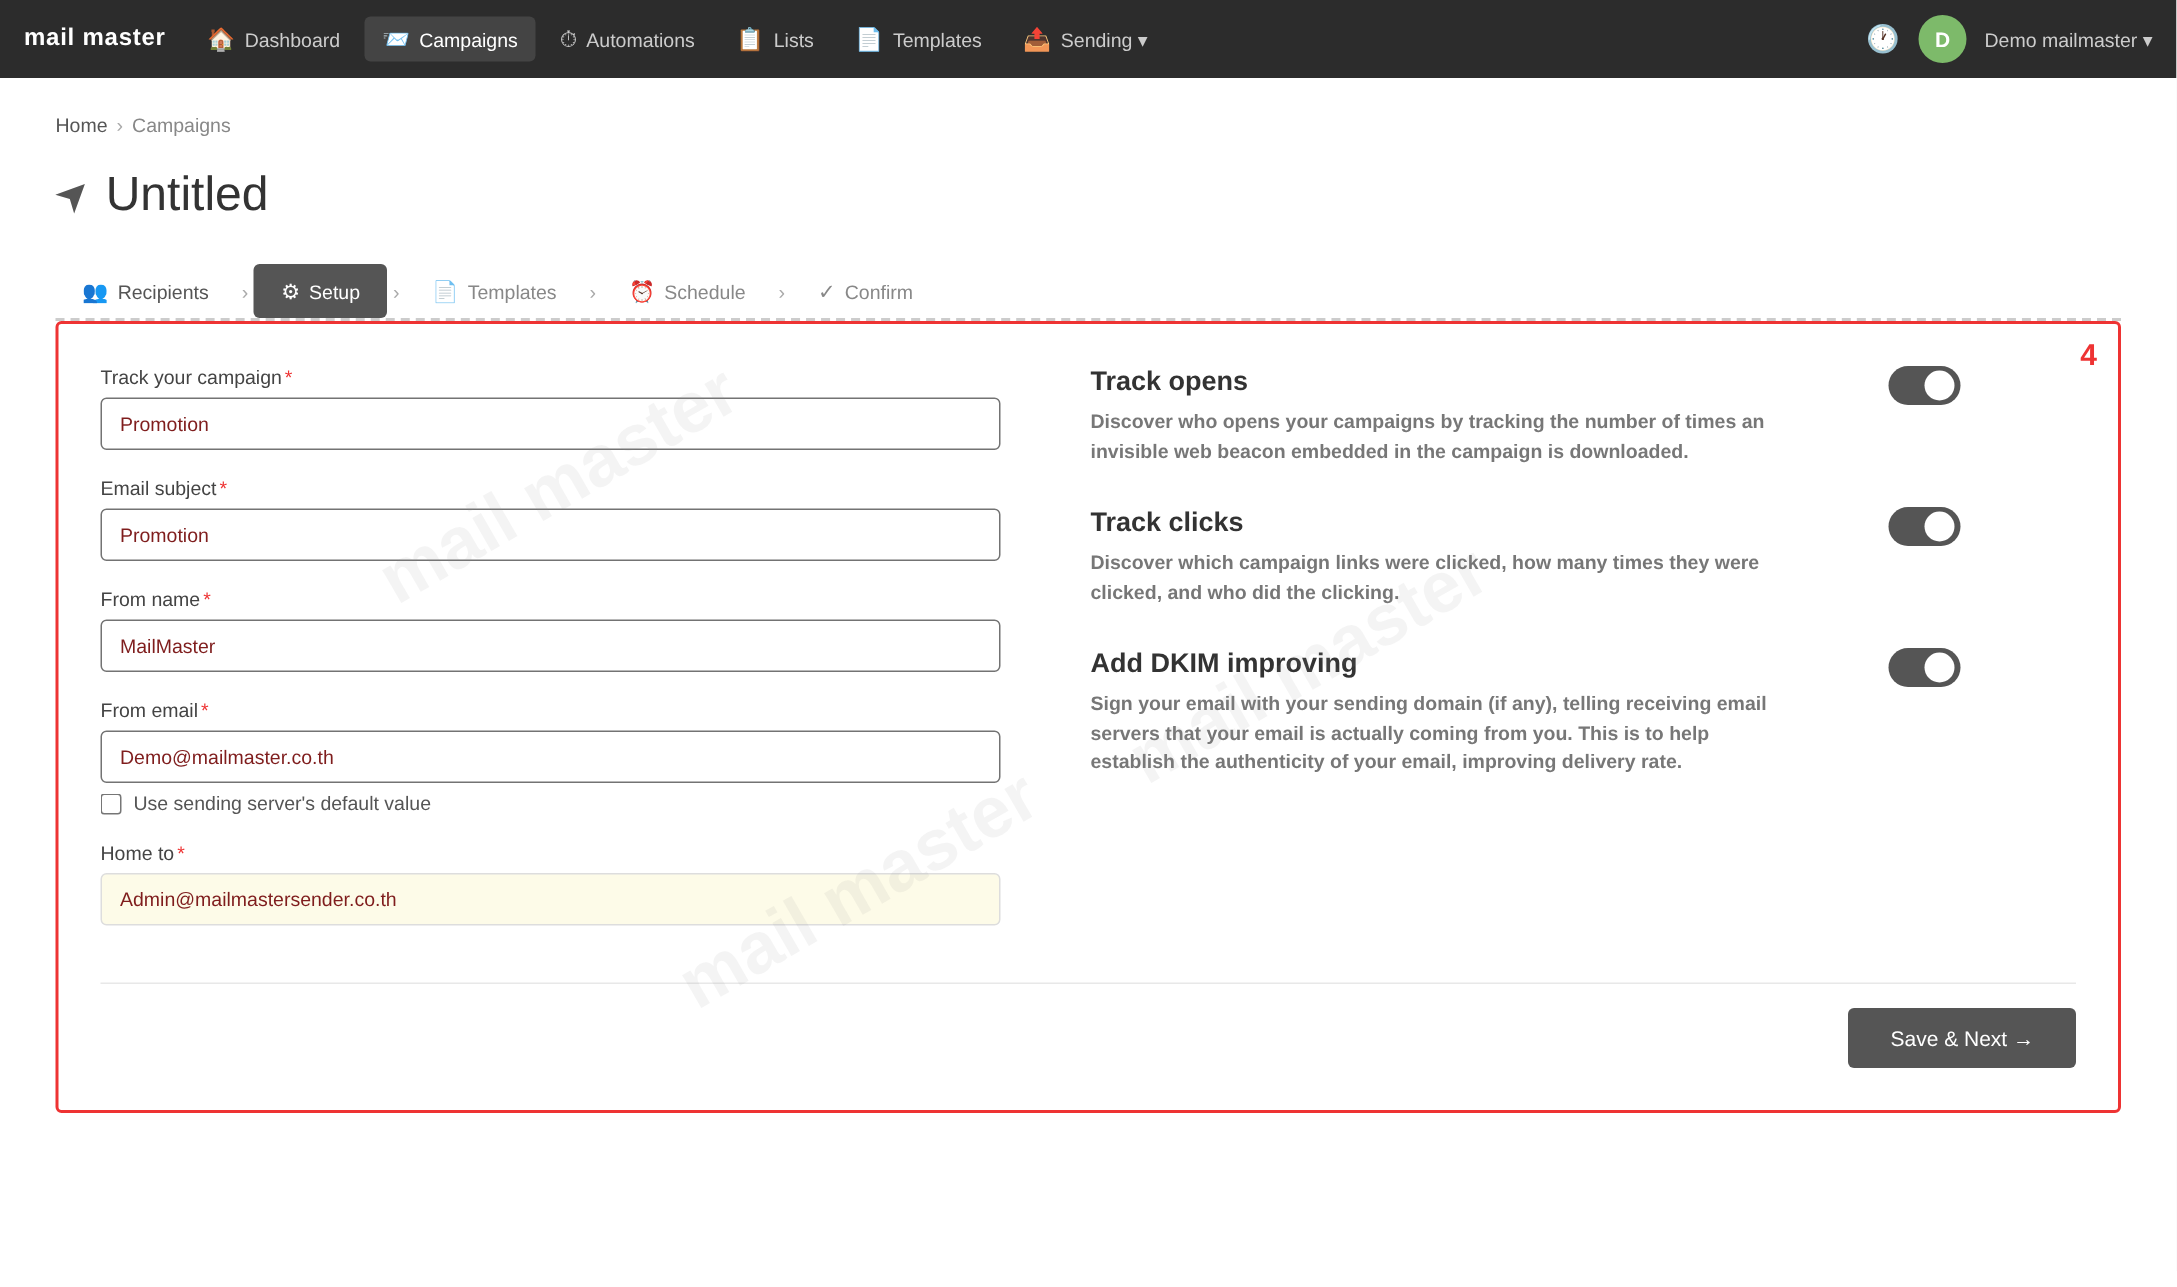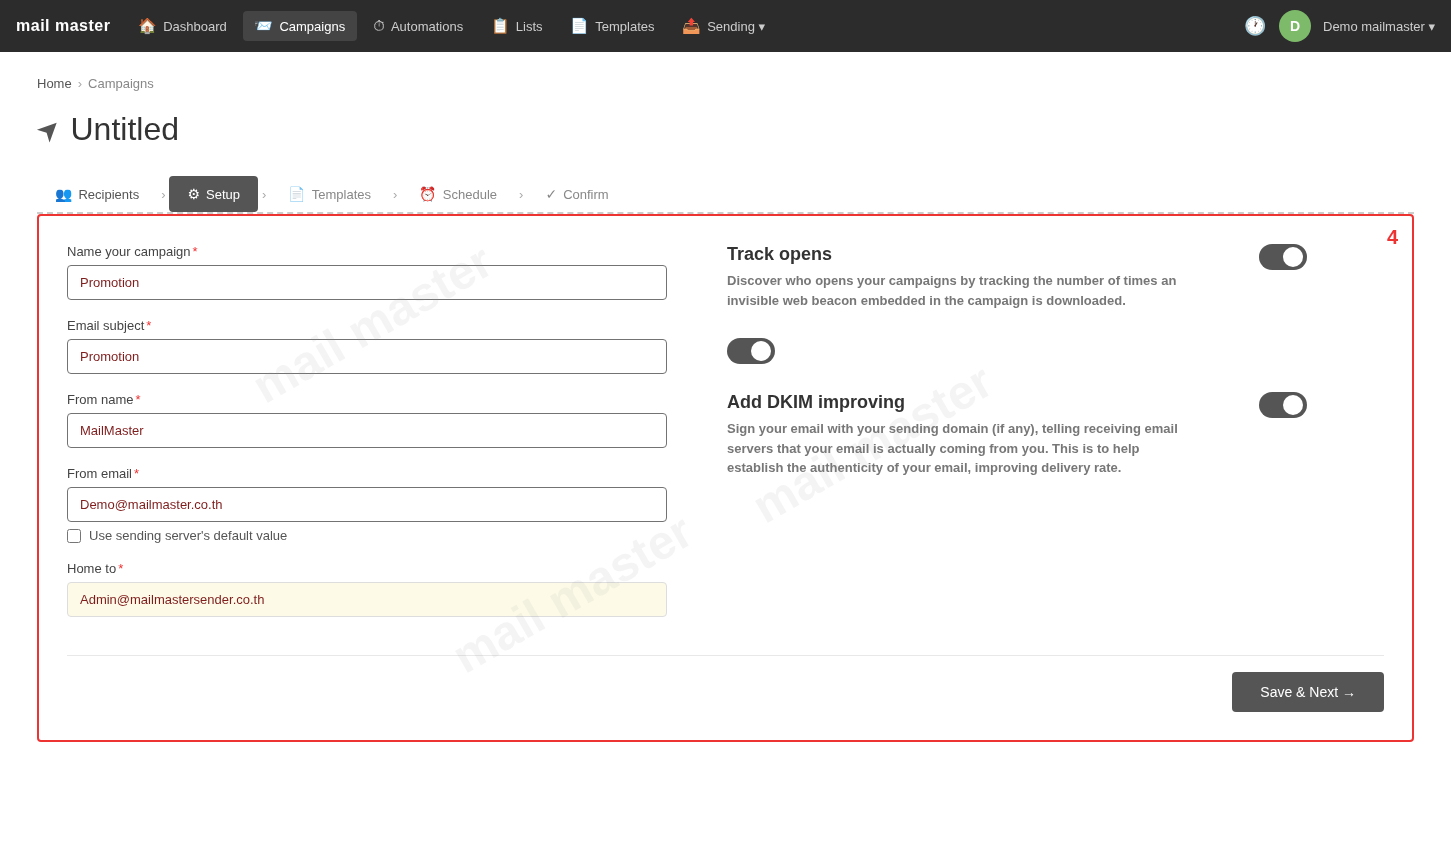--- a/index.html
+++ b/index.html
@@ -388,21 +388,21 @@
     <div class="watermark" style="top:80px; left:200px;">mail master</div>
     <div class="watermark" style="top:200px; left:700px;">mail master</div>
     <div class="watermark" style="top:350px; left:400px;">mail master</div>
 
     <div class="form-layout">
 
       <div class="form-left">
 
         <div class="form-group">
           <label class="form-label">
-            <span>Name your campaign</span><span class="required">*</span>
+            <span>Track your campaign</span><span class="required">*</span>
           </label>
           <input type="text" class="form-input" value="Promotion" style="">
         </div>
 
         <div class="form-group">
           <label class="form-label">
             <span>Email subject</span><span class="required">*</span>
           </label>
           <input type="text" class="form-input" value="Promotion" style="">
         </div>
@@ -444,20 +444,24 @@
             </div>
             <label class="toggle-switch">
               <input type="checkbox" checked="" style="">
               <span class="toggle-slider"></span>
             </label>
           </div>
         </div>
 
         <div class="track-item">
           <div class="track-header">
+            <div>
+              <div class="track-title">Track clicks</div>
+              <div class="track-desc">Discover which campaign links were clicked, how many times they were clicked, and who did the clicking.</div>
+            </div>
             <label class="toggle-switch">
               <input type="checkbox" checked="" style="">
               <span class="toggle-slider"></span>
             </label>
           </div>
         </div>
 
         <div class="track-item">
           <div class="track-header">
             <div>

